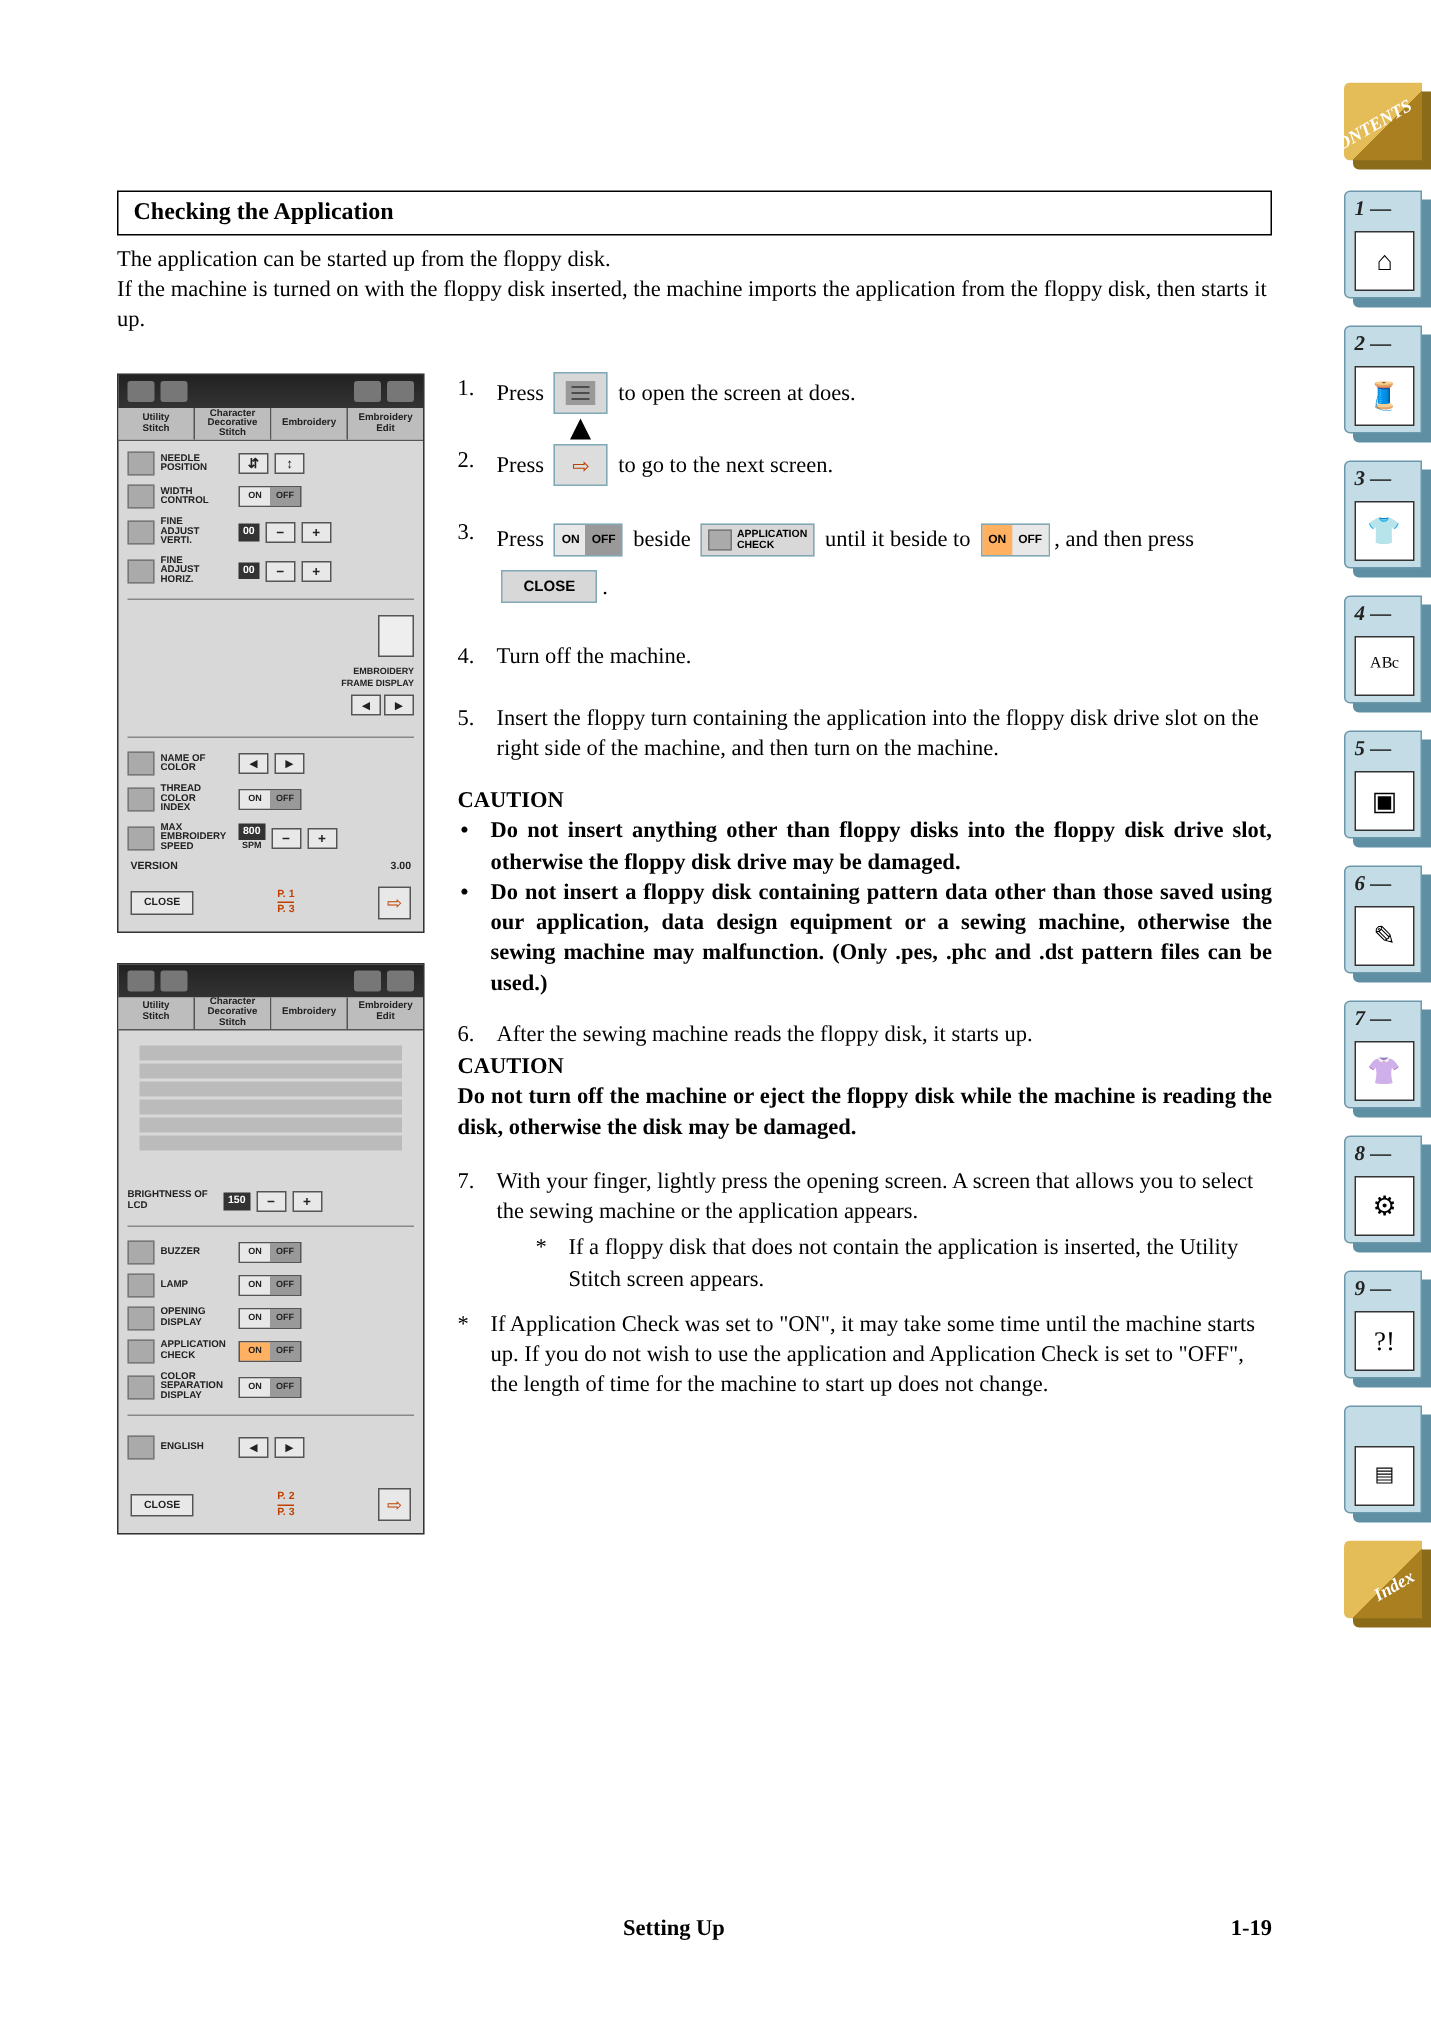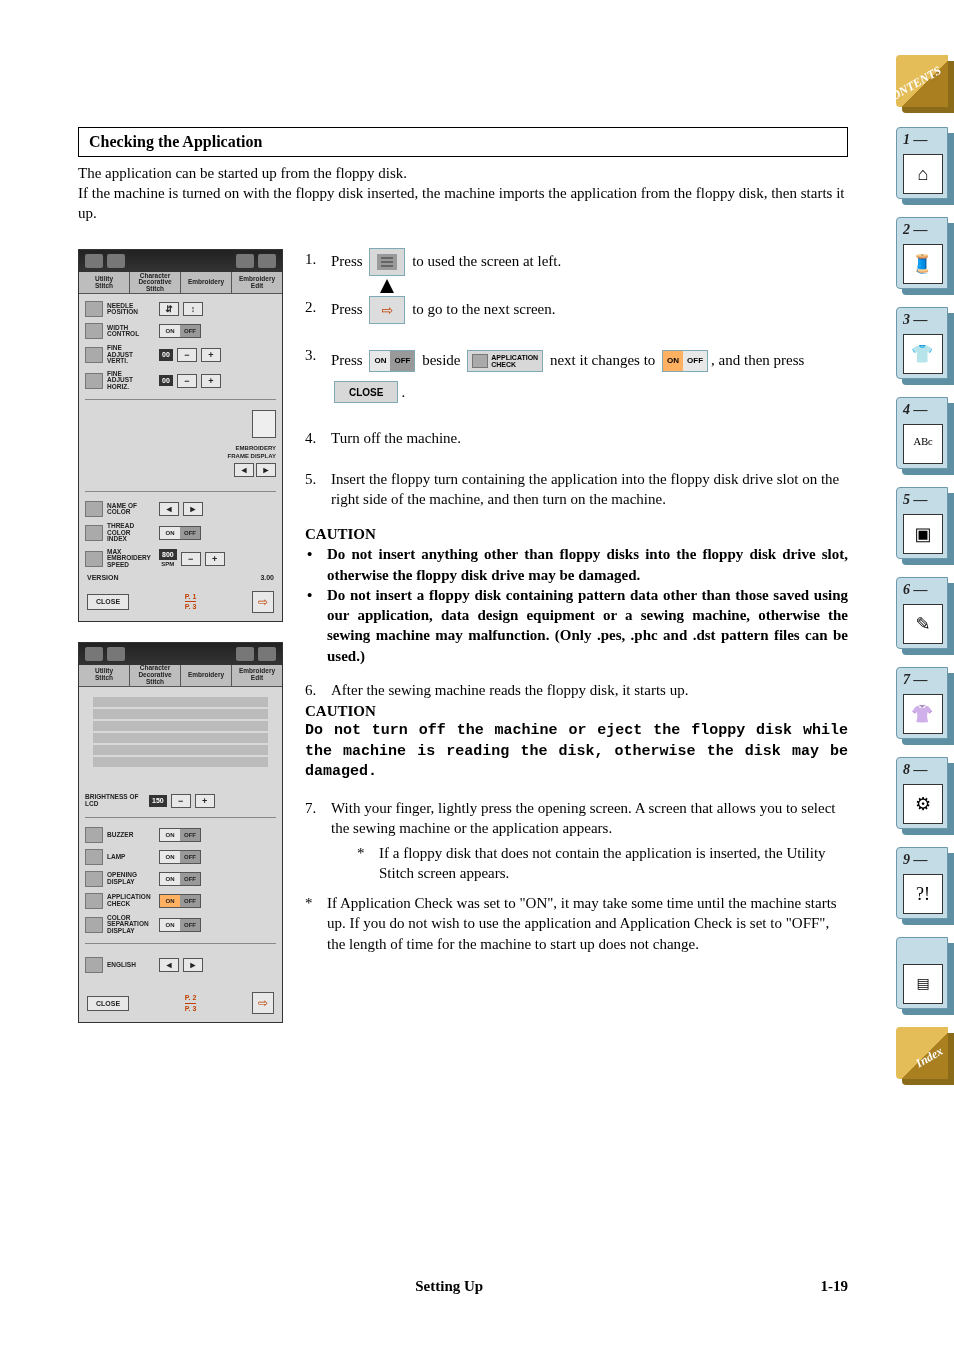--- a/index.html
+++ b/index.html
@@ -473,21 +473,21 @@
           <span class="body">
             <span>Press</span>
             <span class="inline-btn ib-icon">
               <svg width="20" height="16">
                   <rect x="0" y="0" width="20" height="16" fill="#999"></rect>
                   <line x1="4" y1="4" x2="16" y2="4" stroke="#333"></line>
                   <line x1="4" y1="8" x2="16" y2="8" stroke="#333"></line>
                   <line x1="4" y1="12" x2="16" y2="12" stroke="#333"></line>
                 </svg>
             </span>
-            <span>to used the screen at left.</span>
+            <span>to open the screen at does.</span>
           </span>
         </li>
         <li>
           <span class="num">2.</span>
           <span class="body">
             <span>Press</span>
             <span class="inline-btn ib-arrow-icon">
               <span class="ib-arrow-callout"></span>
               <span style="color:#c04000;font-size:14px;">⇨</span>
             </span>
@@ -501,21 +501,21 @@
             <span class="inline-btn ib-onoff">
                 <span class="on">ON</span>
                 <span class="off">OFF</span>
               </span>
             <span>beside</span>
             <span class="inline-btn ib-appcheck">
                 <span class="ai"></span>
                 <span style="white-space:pre-line;font-size:7px;line-height:1">APPLICATION
 CHECK</span>
               </span>
-            <span>next it changes to</span>
+            <span>until it beside to</span>
             <span class="inline-btn ib-onoff">
                 <span class="on" style="background:#ffb060">ON</span>
                 <span class="off" style="background:#e8e8e8">OFF</span>
               </span><span>, and then press</span>
             <span class="inline-btn ib-close">CLOSE</span><span>.</span>
           </span>
         </li>
         <li>
           <span class="num">4.</span>
           <span class="body">Turn off the machine.</span>
@@ -538,21 +538,21 @@
           </li>
       </ul>
 
       <ol class="steps" style="margin-top:14px;">
         <li style="margin-bottom:6px;">
           <span class="num">6.</span>
           <span class="body">After the sewing machine reads the floppy disk, it starts up.</span>
         </li>
       </ol>
       <div class="caution-h">CAUTION</div>
-      <p class="just" style="font-weight:bold;font-family:Liberation Mono, monospace;">Do not turn off the machine or eject the floppy disk while the machine is reading the disk, otherwise the disk may be damaged.</p>
+      <p class="just" style="font-weight:bold;">Do not turn off the machine or eject the floppy disk while the machine is reading the disk, otherwise the disk may be damaged.</p>
 
       <ol class="steps" style="margin-top:16px;">
         <li style="margin-bottom:0;">
           <span class="num">7.</span>
           <span class="body">
             <span class="just" style="display:block">With your finger, lightly press the opening screen. A screen that allows you to select the sewing machine or the application appears.</span>
             <span class="sub-note">
               <span class="ast">*</span>
               <span class="just">If a floppy disk that does not contain the application is inserted, the Utility Stitch screen appears.</span>
             </span>

